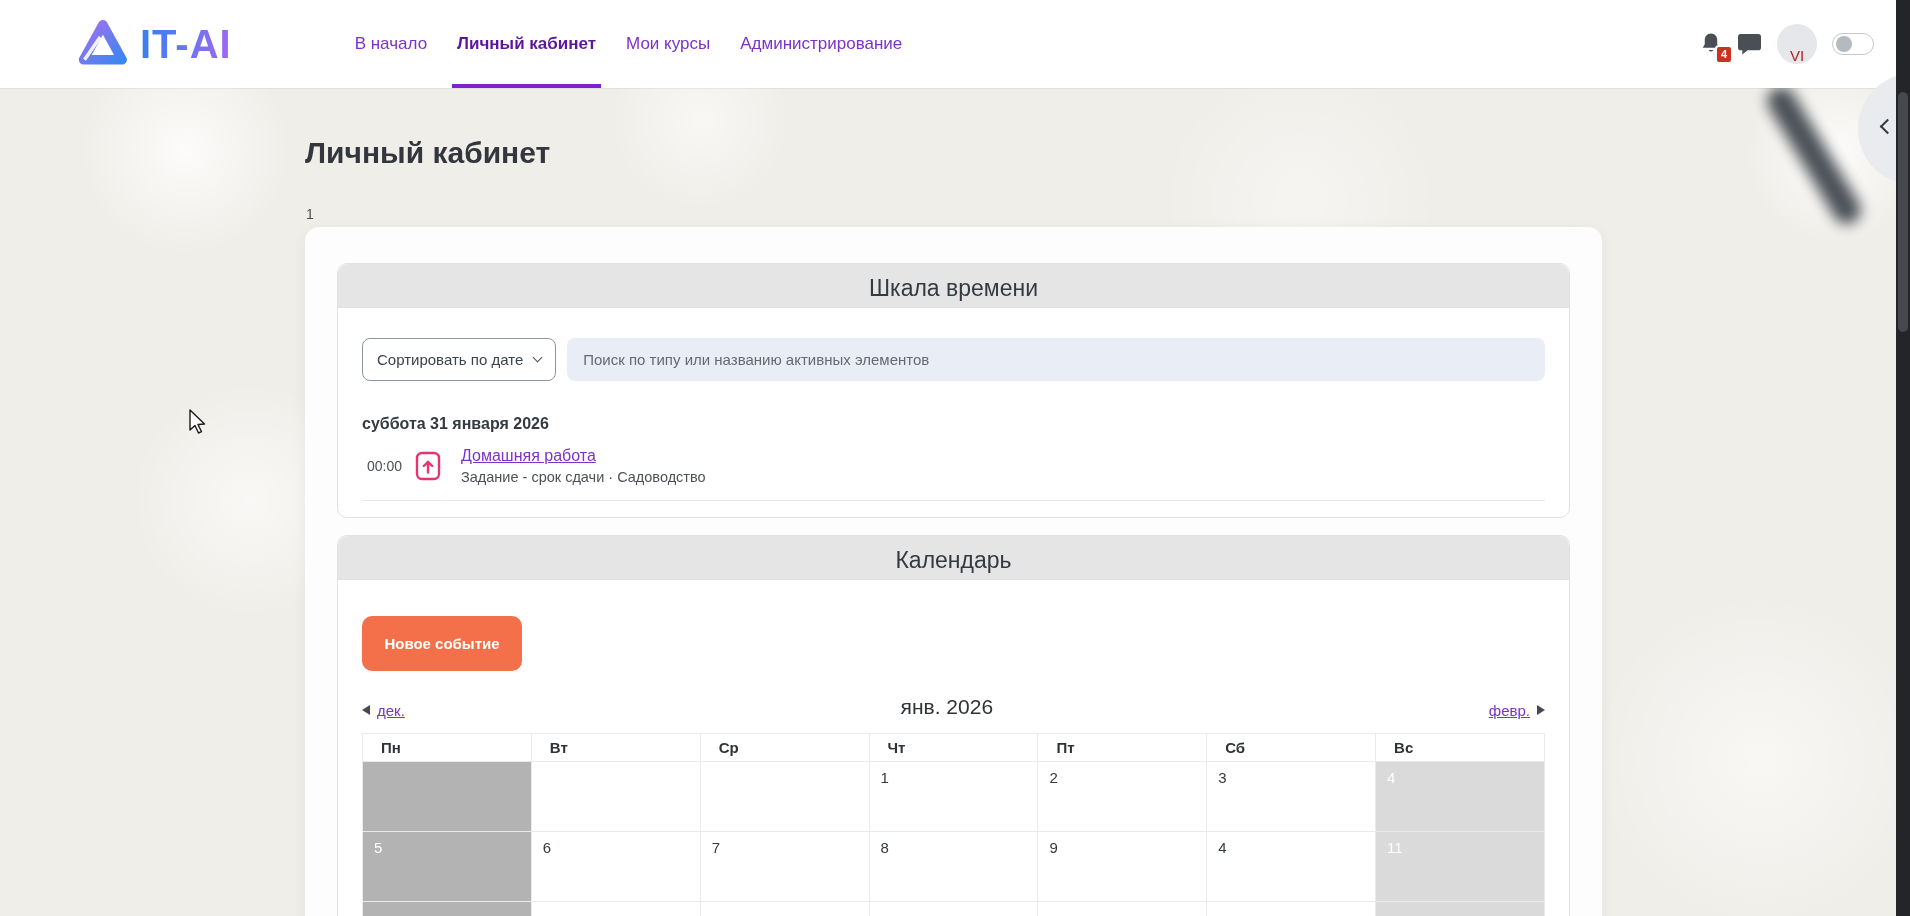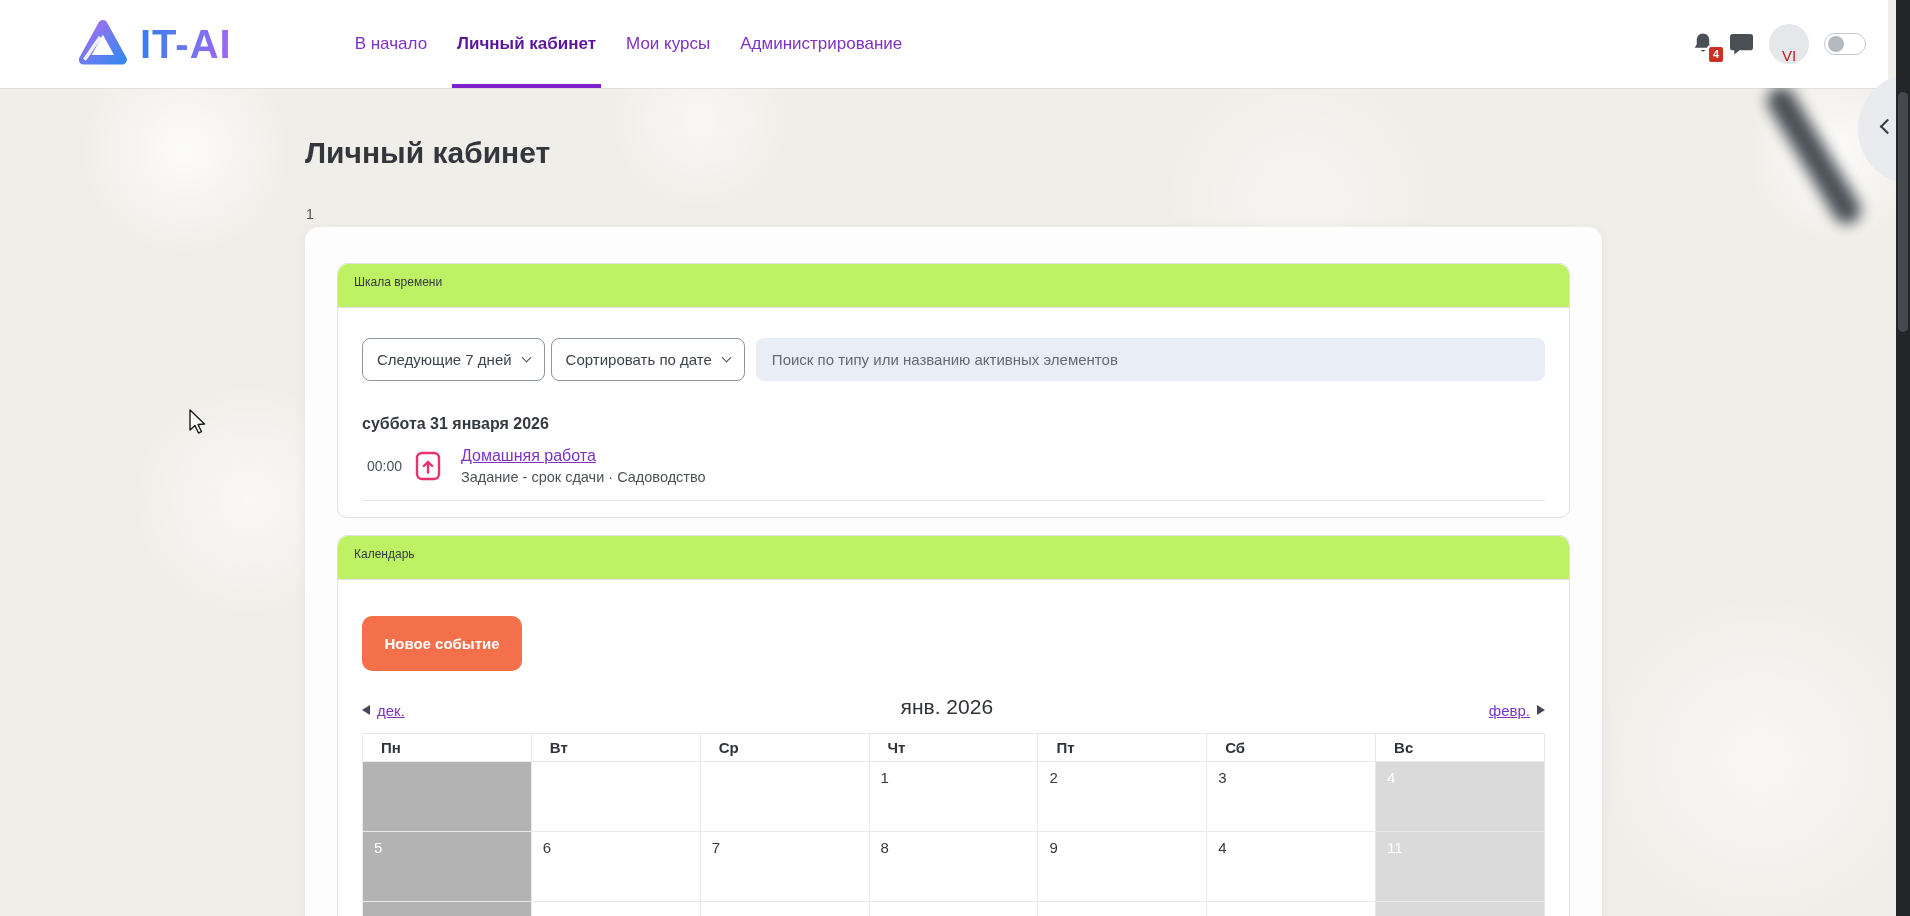--- a/index.html
+++ b/index.html
@@ -26,21 +26,21 @@
     background:#353b44; border-radius:14px;
     transform:rotate(-31deg); filter:blur(7px); opacity:.88;
   }
   .bg-pencil-glow {
     position:absolute; left:1750px; top:60px; width:170px; height:190px;
     background:radial-gradient(circle, rgba(255,255,255,.8), rgba(255,255,255,0) 70%);
   }
 
   
   .navbar {
-    position:absolute; left:0; top:0; right:22px; height:88px;
+    position:absolute; left:0; top:0; right:14px; height:88px;
     background:#ffffff; display:flex; align-items:center; z-index:20;
     box-shadow:0 1px 0 rgba(0,0,0,.06);
   }
   .logo { display:flex; align-items:center; gap:10px; margin-left:74px; }
   .logo-text {
     font-size:40px; font-weight:bold; letter-spacing:1px;
     background:linear-gradient(100deg,#3d7ef0 10%,#6f74f0 55%,#9a68f2 90%);
     -webkit-background-clip:text; background-clip:text; color:transparent;
   }
   .nav-links { display:flex; margin-left:108px; height:100%; }
@@ -93,23 +93,23 @@
 
   
   .container {
     position:absolute; left:305px; top:227px; width:1297px; height:705px;
     background:#fdfdfd; border-radius:14px 14px 0 0;
     box-shadow:0 2px 14px rgba(0,0,0,.05);
     padding:36px 32px; z-index:5; overflow:hidden;
   }
   .card { border:1px solid #dee2e6; border-radius:10px; background:#fff; }
   .card-header {
-    background:#bef264; border-bottom:1px solid #dee2e6;
+    background:#e5e5e5; border-bottom:1px solid #dee2e6;
     border-radius:10px 10px 0 0; padding:11px 16px;
-    font-size:12px; color:#343a40; height:44px;
+    font-size:23px; color:#343a40; height:44px;text-align:center;
   }
   .card-body { padding:30px 24px 16px 24px; }
 
   
   .filters { display:flex; gap:6px; margin-bottom:34px; }
   .select-btn {
     border:1px solid #8f959e; border-radius:8px; background:#fff;
     padding:0 14px; height:43px; font-size:15px; color:#3d434a;
     display:flex; align-items:center; gap:11px; cursor:pointer;
     font-family:"Liberation Sans", sans-serif;
@@ -223,24 +223,20 @@
 <h1 class="page-title">Личный кабинет</h1>
 <div class="block-marker">1</div>
 
 <div class="container">
 
   <section class="card">
     <div class="card-header">Шкала времени</div>
     <div class="card-body">
       <div class="filters">
         <button class="select-btn">
-          <span>Следующие 7 дней</span>
-          <span class="caret"></span>
-        </button>
-        <button class="select-btn">
           <span>Сортировать по дате</span>
           <span class="caret"></span>
         </button>
         <input class="search-input" type="text" placeholder="Поиск по типу или названию активных элементов" style="">
       </div>
 
       <div class="date-group">суббота 31 января 2026</div>
 
       <div class="event-row">
         <span class="event-time">00:00</span>

